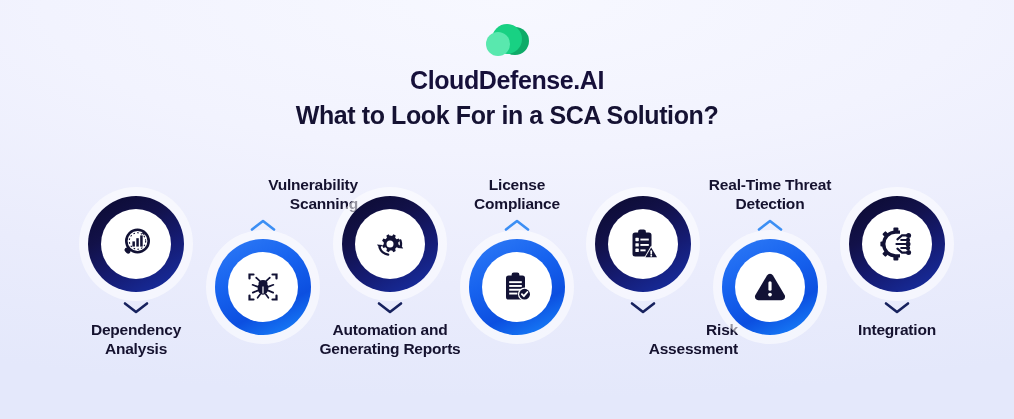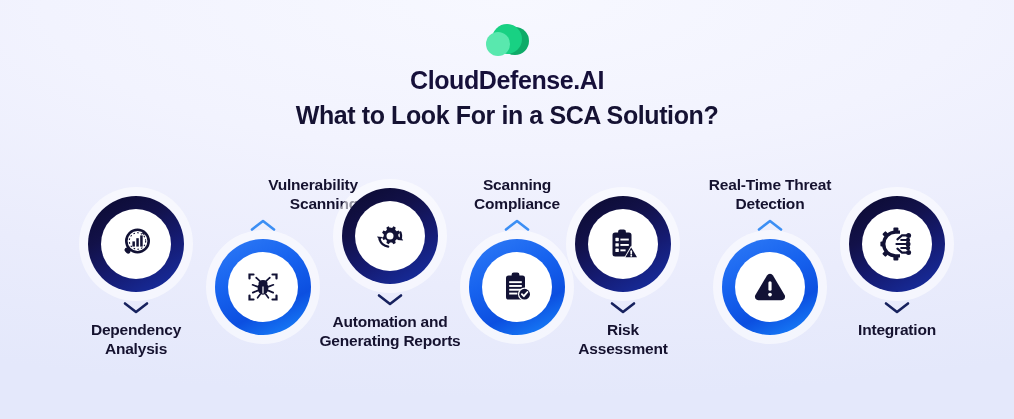--- a/index.html
+++ b/index.html
@@ -188,21 +188,21 @@
             <path d="M25.4 23.6 L30.2 25.6"></path>
             <path d="M17.2 27.3 L14.6 30.8"></path>
             <path d="M22.8 27.3 L25.4 30.8"></path>
           </g>
           <path d="M20 19.6 L20 26.4" stroke="#ffffff" stroke-width="1.2"></path>
         </svg>
       </div>
     </div>
   </div>
 
-  <div class="step down" style="left:295px; top:188px;text-align:center;">
+  <div class="step down" style="left:295px; top:196px;text-align:center;">
     <div class="badge dark">
       <div class="ring"></div>
       <div class="disc">
         <svg width="40" height="40" viewBox="0 0 40 40">
           <g fill="#121235">
             <path d="M20 11.4 l2.1 .55 1.35 -1.65 2.25 1.3 -.55 2.05 1.5 1.5 2.05 -.55 1.3 2.25 -1.65 1.35 0 2.1 1.65 1.35 -1.3 2.25 -2.05 -.55 -1.5 1.5 .55 2.05 -2.25 1.3 -1.35 -1.65 -2.1 0 -1.35 1.65 -2.25 -1.3 .55 -2.05 -1.5 -1.5 -2.05 .55 -1.3 -2.25 1.65 -1.35 0 -2.1 -1.65 -1.35 1.3 -2.25 2.05 .55 1.5 -1.5 -.55 -2.05 2.25 -1.3 1.35 1.65 z"></path>
           </g>
           <circle cx="20" cy="20" r="3.5" fill="#ffffff"></circle>
           <g fill="none" stroke="#121235" stroke-width="2.3" stroke-linecap="round">
             <path d="M9.6 23.6 a10.8 10.8 0 0 0 8.6 7.0"></path>
@@ -214,21 +214,21 @@
       </div>
     </div>
     <svg class="chev" viewBox="0 0 28 15">
       <path d="M3 3.5 L14 12 L25 3.5" fill="none" stroke="#16215e" stroke-width="2.6" stroke-linecap="round" stroke-linejoin="round"></path>
     </svg>
     <div class="step-label">Automation and
 Generating Reports</div>
   </div>
 
   <div class="step up" style="left:422px; top:175px;">
-    <div class="step-label">Scanning
+    <div class="step-label">License
 Compliance</div>
     <svg class="chev" viewBox="0 0 28 15">
       <path d="M3 11.5 L14 3 L25 11.5" fill="none" stroke="#3b8ef4" stroke-width="2.6" stroke-linecap="round" stroke-linejoin="round"></path>
     </svg>
     <div class="badge blue">
       <div class="ring"></div>
       <div class="disc">
         <svg width="40" height="40" viewBox="0 0 40 40">
           <rect x="9" y="8.5" width="19" height="24" rx="2.6" fill="#121235"></rect>
           <rect x="14.6" y="5.6" width="7.8" height="5.2" rx="2.2" fill="#121235"></rect>
@@ -239,21 +239,21 @@
             <rect x="12.2" y="25.6" width="8.2" height="1.9"></rect>
           </g>
           <circle cx="27.6" cy="27.2" r="6.6" fill="#ffffff"></circle>
           <circle cx="27.6" cy="27.2" r="5.4" fill="#121235"></circle>
           <path d="M24.9 27.2 L26.8 29.2 L30.4 25.0" fill="none" stroke="#ffffff" stroke-width="1.9" stroke-linecap="round" stroke-linejoin="round"></path>
         </svg>
       </div>
     </div>
   </div>
 
-  <div class="step down" style="left:528px; top:196px;">
+  <div class="step down" style="left:548px; top:196px;text-align:right;">
     <div class="badge dark">
       <div class="ring"></div>
       <div class="disc">
         <svg width="40" height="40" viewBox="0 0 40 40">
           <rect x="9.5" y="8.5" width="19" height="24" rx="2.6" fill="#121235"></rect>
           <rect x="15.1" y="5.6" width="7.8" height="5.2" rx="2.2" fill="#121235"></rect>
           <g fill="#ffffff">
             <rect x="12.4" y="13.8" width="3.4" height="3.4" rx="0.6"></rect>
             <rect x="17.4" y="14.6" width="8.4" height="1.9"></rect>
             <rect x="12.4" y="19.2" width="3.4" height="3.4" rx="0.6"></rect>

